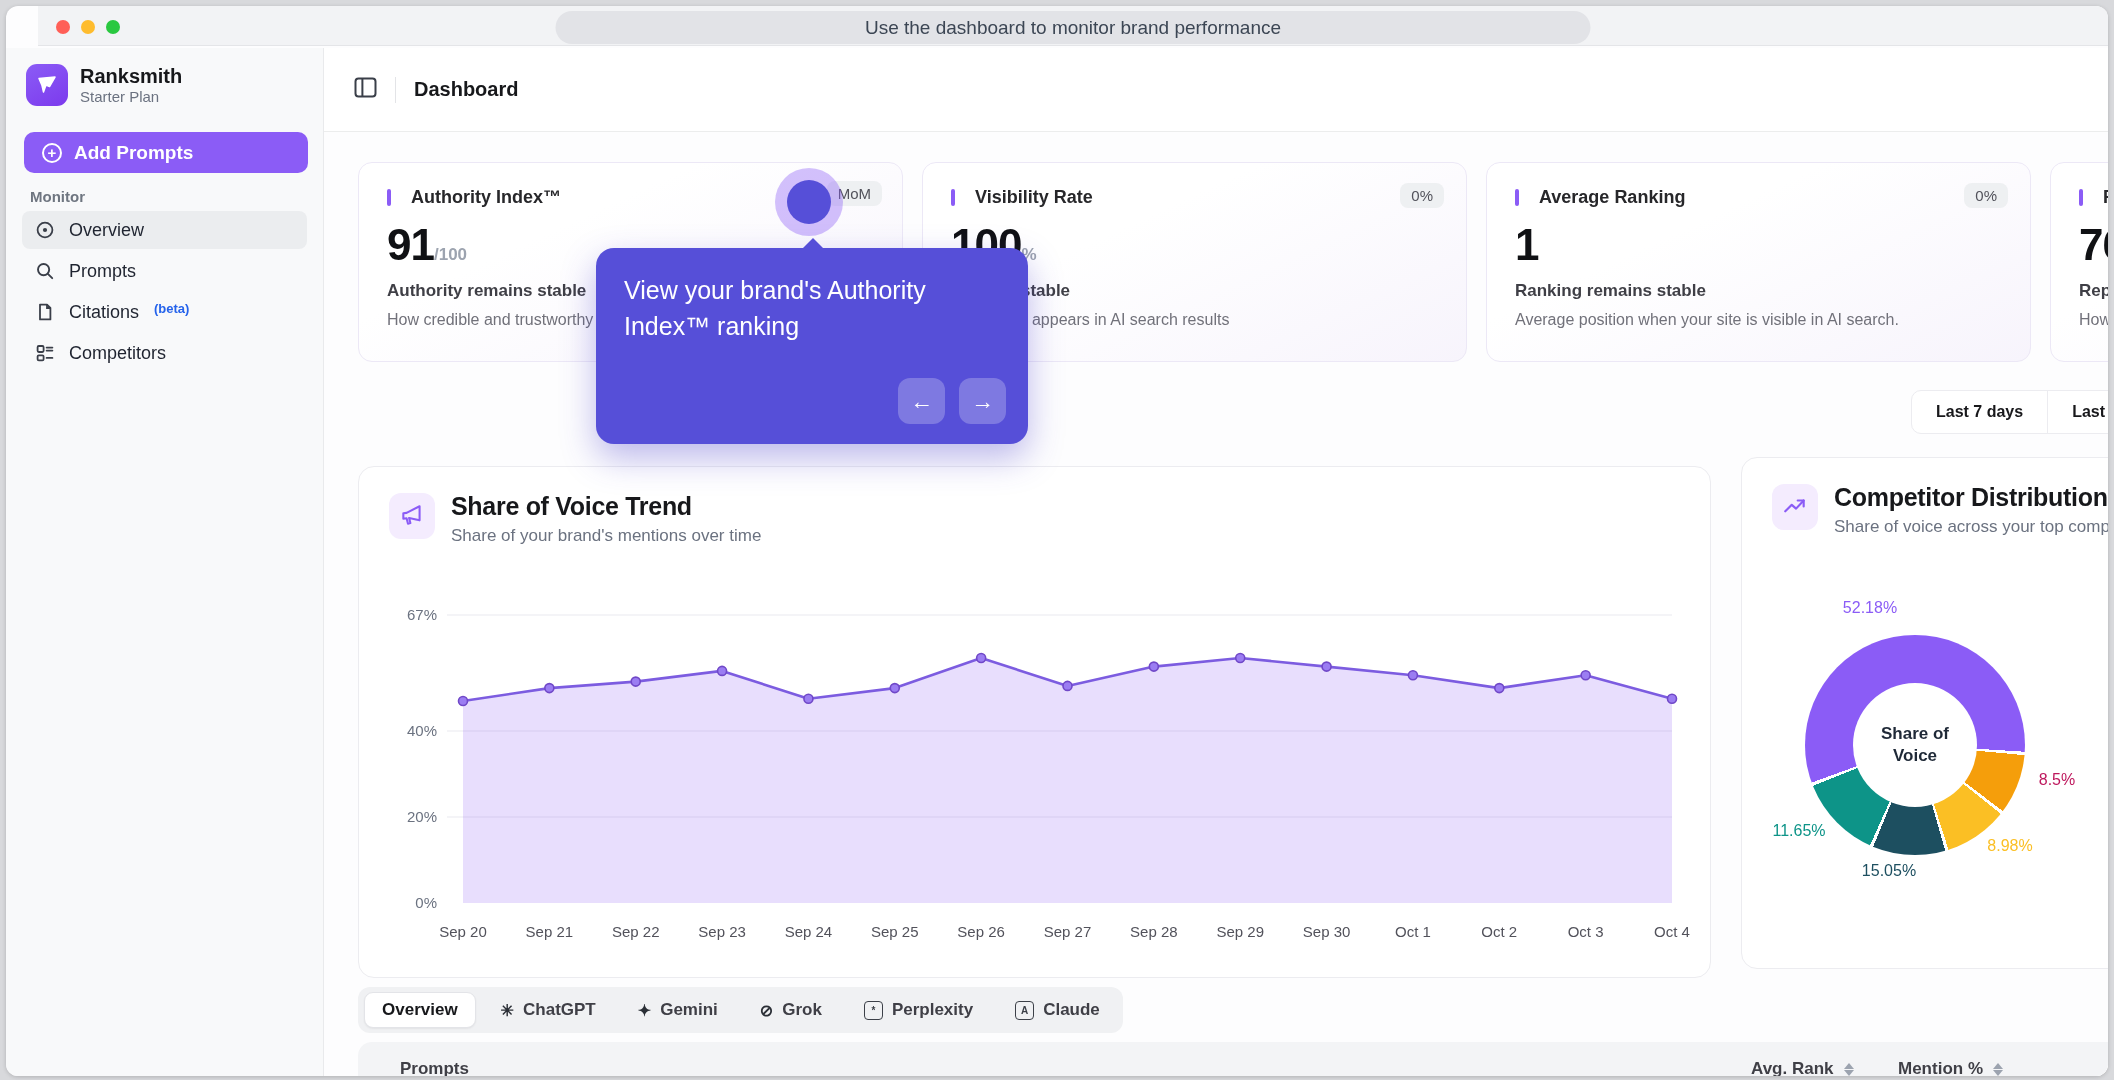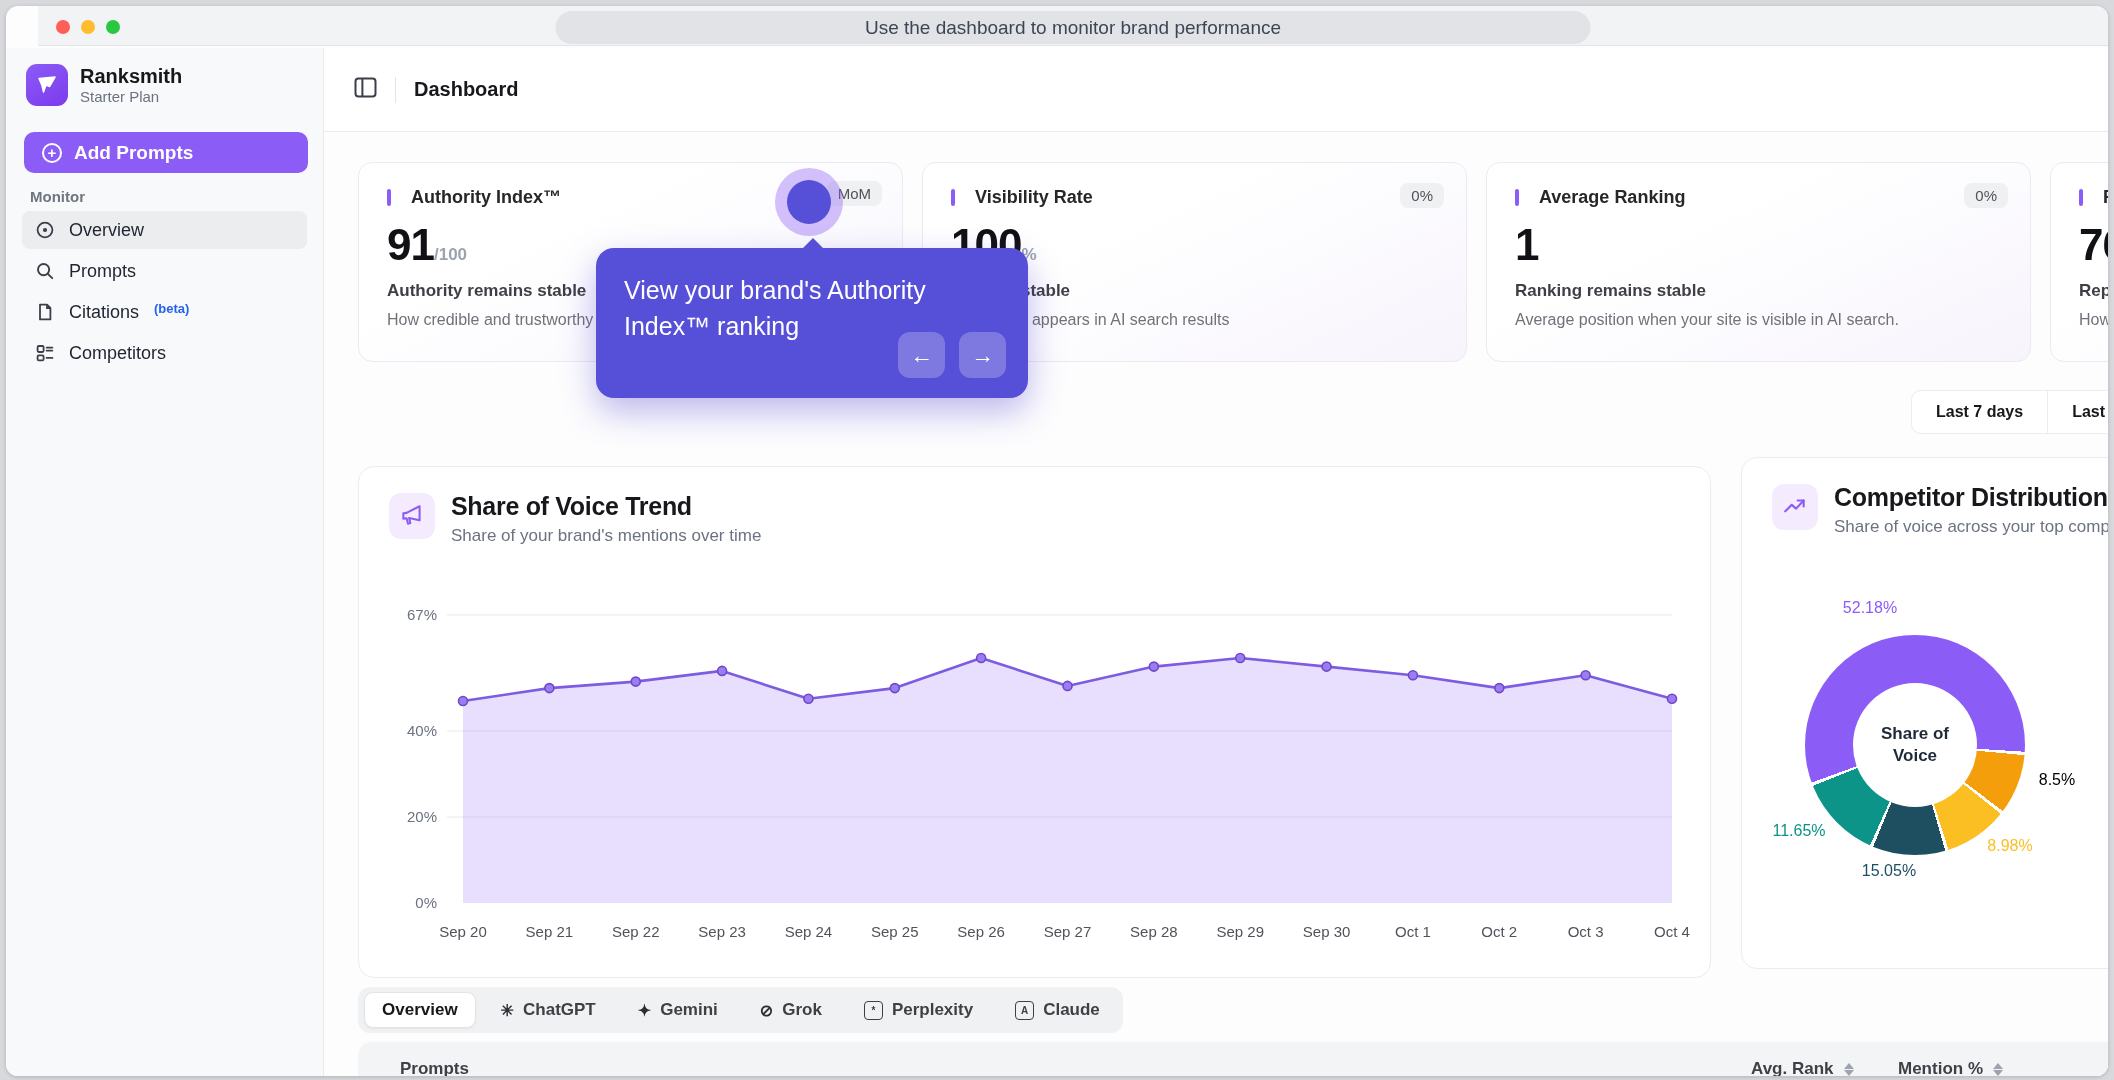--- a/index.html
+++ b/index.html
@@ -46,21 +46,21 @@
   .stat-suffix { font-size:17px; font-weight:700; color:#9ca3af; letter-spacing:0; }
   .stat-trend { position:absolute; left:28px; top:118px; font-size:17px; font-weight:700; color:#3f3f46; white-space:nowrap; }
   .stat-desc { position:absolute; left:28px; top:148px; font-size:16px; color:#71717a; white-space:nowrap; }
   
   .mom-wrap { position:absolute; right:20px; top:22px; }
   .mom-pill { background:#eef0f2; border-radius:8px; padding:4px 11px; font-size:15px; color:#52525b; }
   .spotlight { position:absolute; left:-52px; top:-17px; width:68px; height:68px; border-radius:50%; background:rgba(139,92,246,.38); display:flex; align-items:center; justify-content:center; }
   .spotlight-core { width:44px; height:44px; border-radius:50%; background:#564fd8; }
 
   
-  .tour { position:absolute; left:272px; top:200px; width:432px; height:150px; background:#564fd8; border-radius:18px; z-index:60; box-shadow:0 14px 34px rgba(70,58,200,.35); padding:24px 28px; }
+  .tour { position:absolute; left:272px; top:200px; width:432px; height:196px; background:#564fd8; border-radius:18px; z-index:60; box-shadow:0 14px 34px rgba(70,58,200,.35); padding:24px 28px; }
   .tour-arrow { position:absolute; top:-10px; left:206px; width:0; height:0; border-left:11px solid transparent; border-right:11px solid transparent; border-bottom:11px solid #564fd8; }
   .tour-text { color:#fff; font-size:25px; line-height:1.45; font-weight:500; }
   .tour-btns { position:absolute; right:22px; bottom:20px; display:flex; gap:14px; }
   .tour-btn { width:47px; height:46px; border-radius:12px; background:rgba(255,255,255,.24); color:#fff; font-size:23px; display:flex; align-items:center; justify-content:center; cursor:pointer; }
 
   
   .time-filter { position:absolute; left:1587px; top:342px; height:44px; display:flex; background:#fff; border:1px solid #ececf0; border-radius:10px; overflow:hidden; }
   .tf-item { padding:0 24px; display:flex; align-items:center; font-size:16px; font-weight:600; color:#18181b; cursor:pointer; white-space:nowrap; }
   .tf-item + .tf-item { border-left:1px solid #ececf0; }
 
@@ -328,21 +328,21 @@
           <div class="card-sub">Share of voice across your top competitors</div>
         </div>
       </div>
       <div class="donut" id="donut" style="background: conic-gradient(from 250deg, rgb(139, 92, 246) 0deg, rgb(139, 92, 246) 203.5deg, rgb(255, 255, 255) 203.5deg, rgb(255, 255, 255) 205.3deg, rgb(245, 158, 11) 205.298deg, rgb(245, 158, 11) 236.94deg, rgb(255, 255, 255) 236.94deg, rgb(255, 255, 255) 238.74deg, rgb(251, 191, 36) 238.741deg, rgb(251, 191, 36) 272.27deg, rgb(255, 255, 255) 272.27deg, rgb(255, 255, 255) 274.07deg, rgb(29, 79, 96) 274.072deg, rgb(29, 79, 96) 312.36deg, rgb(255, 255, 255) 312.36deg, rgb(255, 255, 255) 314.16deg, rgb(13, 148, 136) 314.164deg, rgb(13, 148, 136) 358.2deg, rgb(255, 255, 255) 358.2deg, rgb(255, 255, 255) 360deg);">
         <div class="donut-hole">
           <span class="donut-center">Share of</span>
           <span class="donut-center">Voice</span>
         </div>
       </div>
       <span class="donut-label dl-0" style="color: rgb(139, 92, 246);">52.18%</span>
-      <span class="donut-label dl-1" style="color: #000000;">8.5%</span>
+      <span class="donut-label dl-1" style="color: #be185d;">8.5%</span>
       <span class="donut-label dl-2" style="color: rgb(251, 191, 36);">8.98%</span>
       <span class="donut-label dl-3" style="color: rgb(29, 79, 96);">15.05%</span>
       <span class="donut-label dl-4" style="color: rgb(13, 148, 136);">11.65%</span>
     </div>
 
     <div class="tabs">
       <div class="tab active">Overview</div>
       <div class="tab">
         <span class="tab-glyph">✳</span>
         <span>ChatGPT</span>

